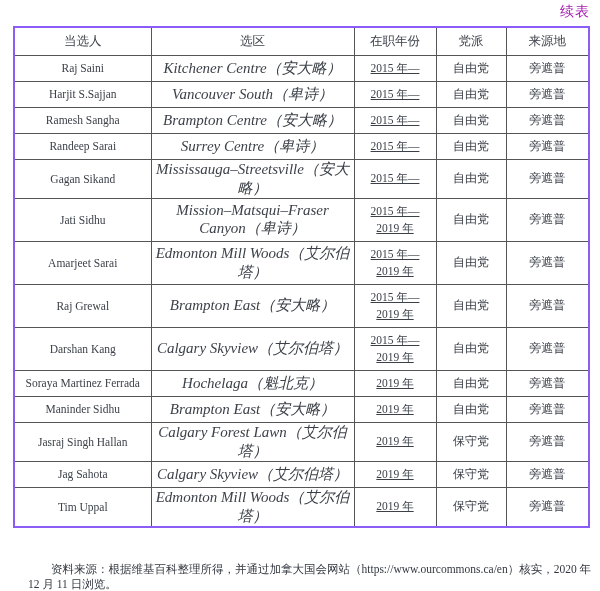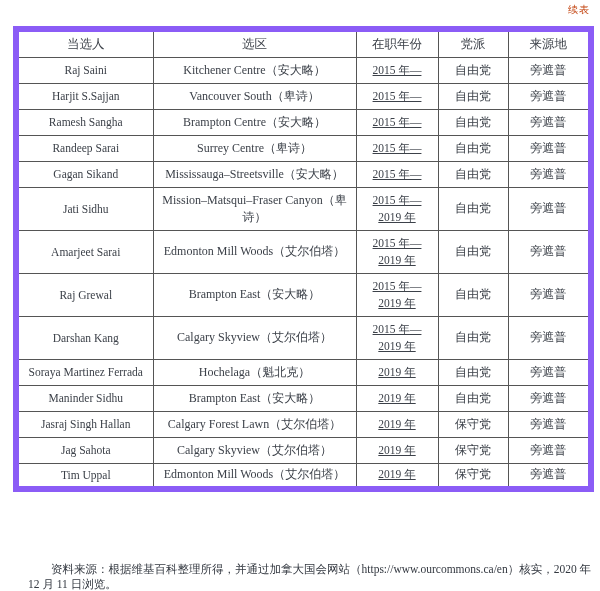--- a/index.html
+++ b/index.html
@@ -10,51 +10,51 @@
     overflow: hidden;
     font-family: "Liberation Serif", "DejaVu Serif", serif;
     color: #3c4149;
   }
   .page { position: relative; width: 600px; height: 591px; }
 
   .continued-label {
     position: absolute;
     top: 3px;
     right: 10px;
-    font-size: 10px;
-    color: #c2410c;
+    font-size: 14px;
+    color: #a21caf;
     letter-spacing: 1px;
   }
 
   table.members {
     position: absolute;
     left: 13px;
     top: 26px;
     width: 575px;
     border-collapse: collapse;
     table-layout: fixed;
-    border: 6px solid #8b5cf6;
+    border: 2px solid #8b5cf6;
   }
   table.members th,
   table.members td {
     border: 1px solid #555555;
     text-align: center;
     vertical-align: middle;
     padding: 0 2px;
     font-weight: normal;
     overflow: hidden;
   }
   table.members thead tr { height: 28px; }
   table.members tr.row-single { height: 26px; }
   table.members tr.row-tall   { height: 43px; }
 
   th.col-header { font-size: 12.5px; color: #3c4149; }
 
   td.cell-name   { font-size: 11.5px; }
-  td.cell-riding { font-size: 12px; }
+  td.cell-riding { font-size: 15px; font-style: italic; }
   td.cell-years  { font-size: 11.5px; white-space: pre-line; line-height: 1.45; text-decoration: underline; }
   td.cell-party  { font-size: 12px; }
   td.cell-origin { font-size: 12px; }
 
   .source-note {
     position: absolute;
     left: 28px;
     top: 562px;
     width: 578px;
     font-size: 11.5px;

